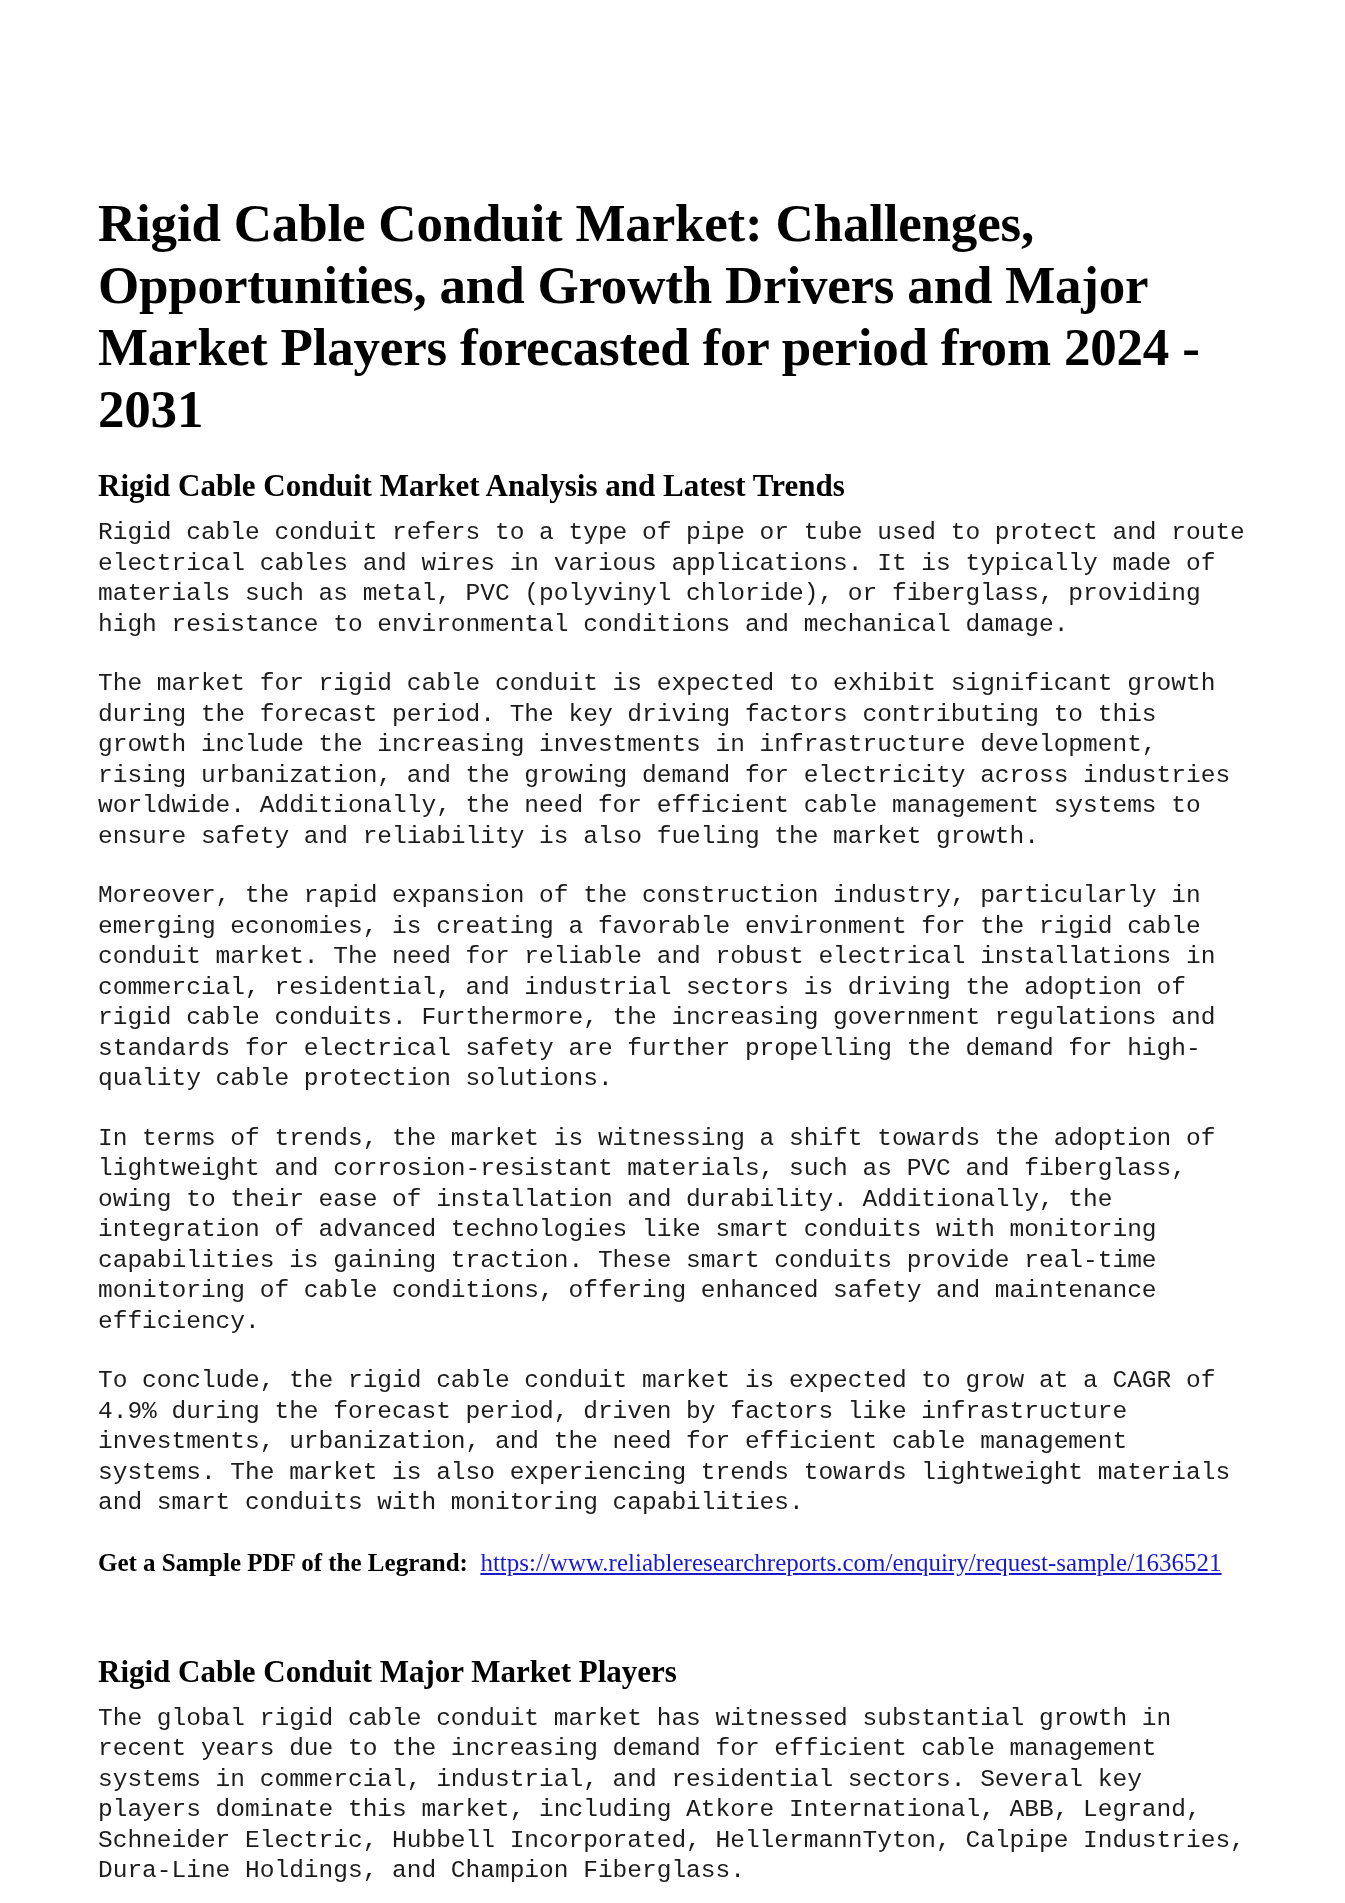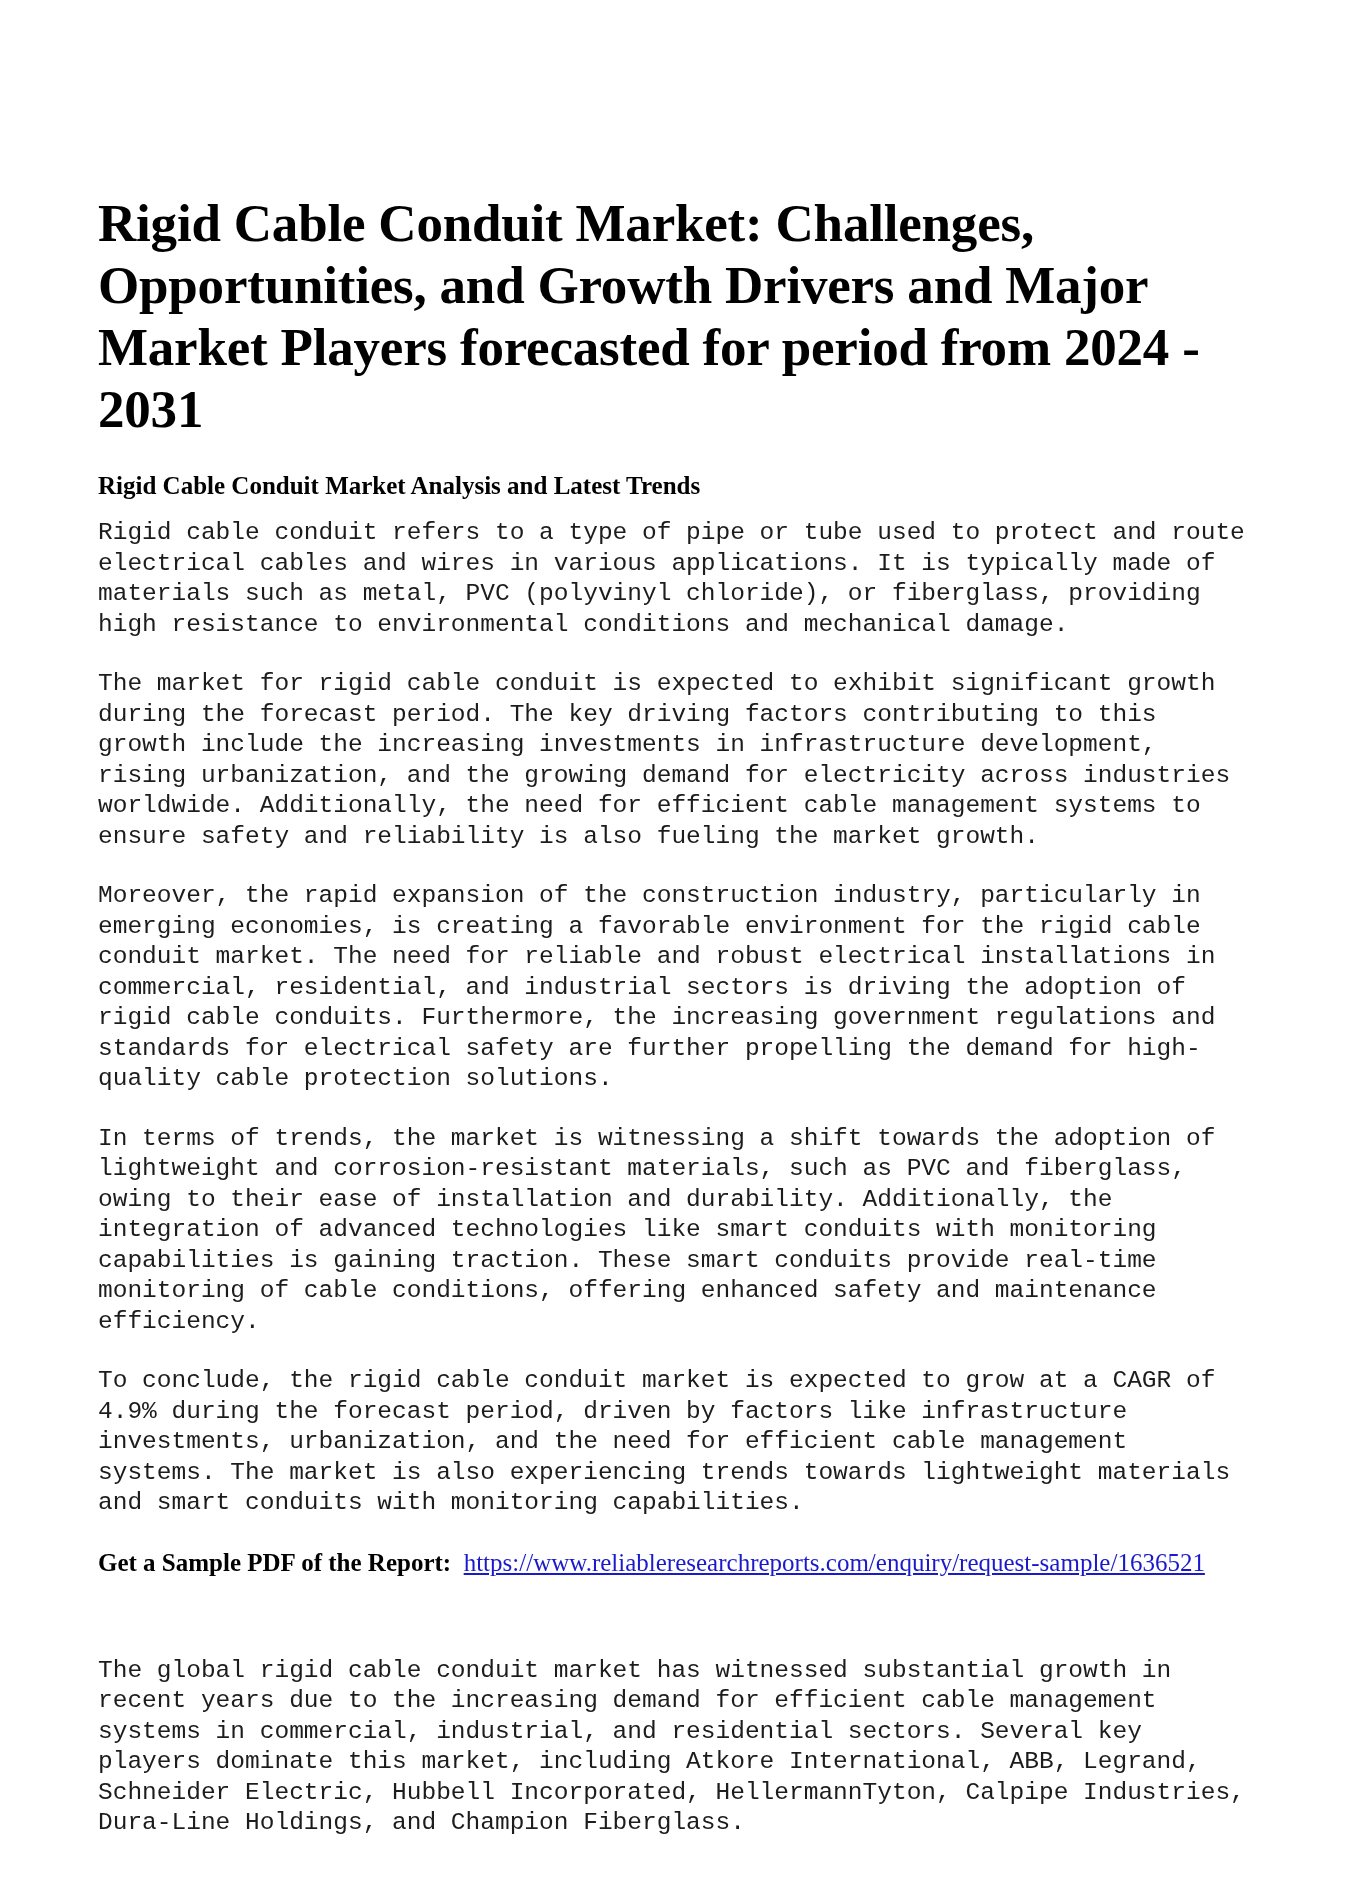--- a/index.html
+++ b/index.html
@@ -26,21 +26,21 @@
       font-weight: bold;
       font-size: 53px;
       line-height: 62px;
       margin: 0 0 30px 0;
       color: #000;
       letter-spacing: -0.2px;
     }
     h2.section {
       font-family: "Liberation Serif", serif;
       font-weight: bold;
-      font-size: 25px;
+      font-size: 31px;
       line-height: 32px;
       margin: 0 0 16px 0;
       color: #000;
     }
     p.para {
       font-family: Liberation Mono, monospace;
       font-size: 24.5px;
       line-height: 30.5px;
       margin: 0 0 29px 0;
       color: #1c1c1c;
@@ -69,22 +69,23 @@
   <section>
     <h2 class="section">Rigid Cable Conduit Market Analysis and Latest Trends</h2>
     <p class="para">Rigid cable conduit refers to a type of pipe or tube used to protect and route electrical cables and wires in various applications. It is typically made of materials such as metal, PVC (polyvinyl chloride), or fiberglass, providing high resistance to environmental conditions and mechanical damage.</p>
     <p class="para">The market for rigid cable conduit is expected to exhibit significant growth during the forecast period. The key driving factors contributing to this growth include the increasing investments in infrastructure development, rising urbanization, and the growing demand for electricity across industries worldwide. Additionally, the need for efficient cable management systems to ensure safety and reliability is also fueling the market growth.</p>
     <p class="para">Moreover, the rapid expansion of the construction industry, particularly in emerging economies, is creating a favorable environment for the rigid cable conduit market. The need for reliable and robust electrical installations in commercial, residential, and industrial sectors is driving the adoption of rigid cable conduits. Furthermore, the increasing government regulations and standards for electrical safety are further propelling the demand for high-quality cable protection solutions.</p>
     <p class="para">In terms of trends, the market is witnessing a shift towards the adoption of lightweight and corrosion-resistant materials, such as PVC and fiberglass, owing to their ease of installation and durability. Additionally, the integration of advanced technologies like smart conduits with monitoring capabilities is gaining traction. These smart conduits provide real-time monitoring of cable conditions, offering enhanced safety and maintenance efficiency.</p>
     <p class="para">To conclude, the rigid cable conduit market is expected to grow at a CAGR of 4.9% during the forecast period, driven by factors like infrastructure investments, urbanization, and the need for efficient cable management systems. The market is also experiencing trends towards lightweight materials and smart conduits with monitoring capabilities.</p>
   </section>
 
   <p class="sample">
-    <span>Get a Sample PDF of the Report:</span>&nbsp;
+    <span>Get a Sample PDF of the Legrand:</span>&nbsp;
     <a href="#">https://www.reliableresearchreports.com/enquiry/request-sample/1636521</a>
   </p>
 
   <div class="spacer"></div>
 
   <section>
+    <h2 class="section">Rigid Cable Conduit Major Market Players</h2>
     <p class="para">The global rigid cable conduit market has witnessed substantial growth in recent years due to the increasing demand for efficient cable management systems in commercial, industrial, and residential sectors. Several key players dominate this market, including Atkore International, ABB, Legrand, Schneider Electric, Hubbell Incorporated, HellermannTyton, Calpipe Industries, Dura-Line Holdings, and Champion Fiberglass.</p>
   </section>
 </div>
 
 </body></html>

